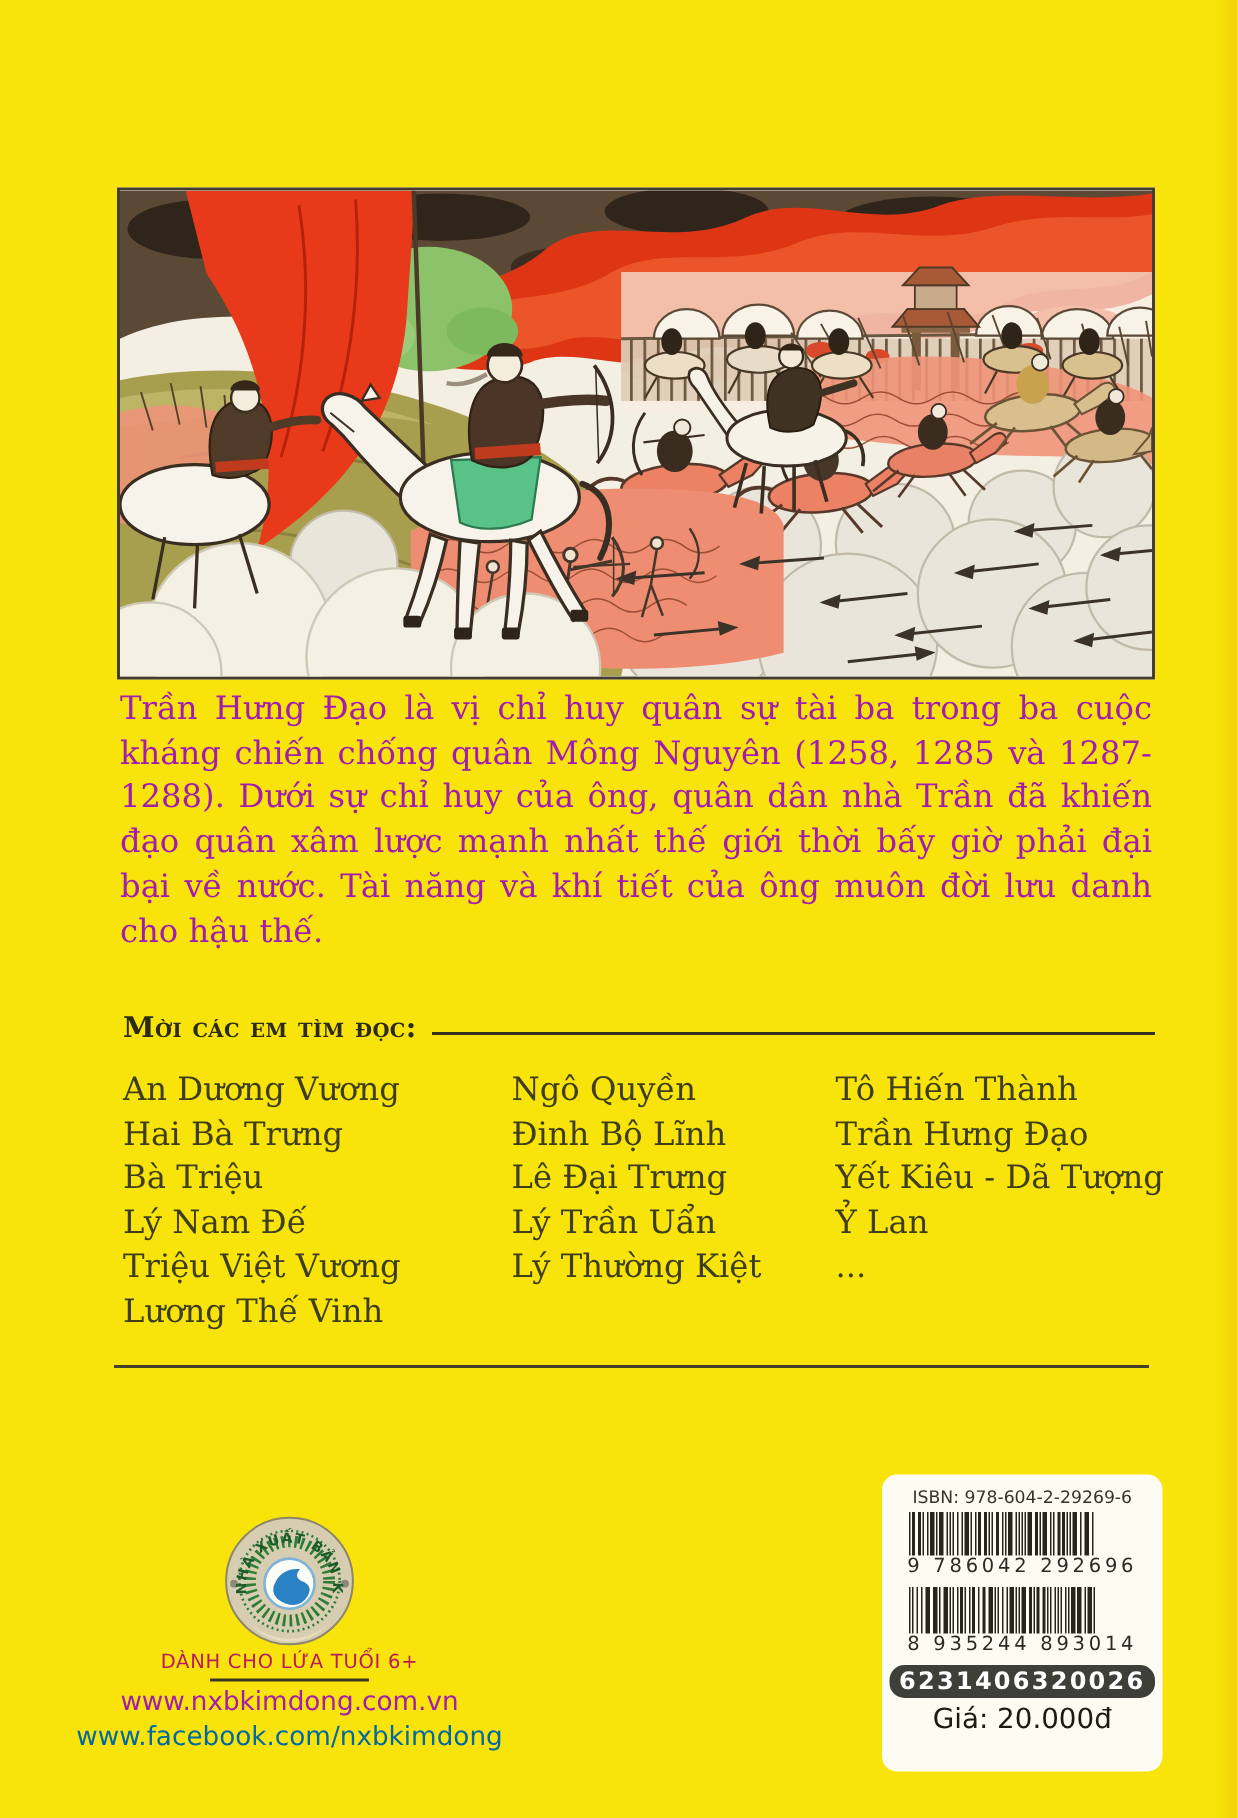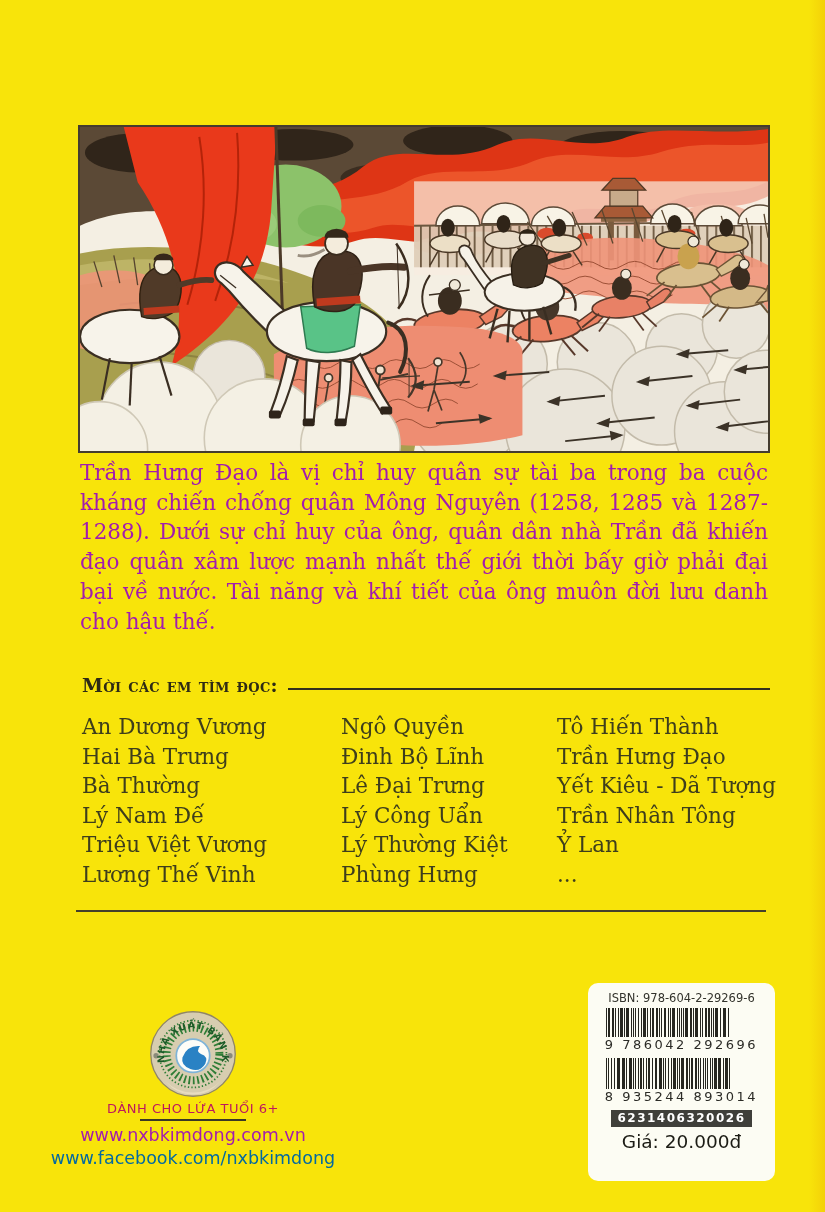--- a/index.html
+++ b/index.html
@@ -44,22 +44,22 @@
   
   .bpanel{position:absolute;left:588px;top:983px;width:187px;height:198px;background:#fcfcf3;
     border-radius:10px;display:flex;flex-direction:column;align-items:center;
     padding:8px 10px 6px;box-sizing:border-box;font-family:"DejaVu Sans",sans-serif;text-align:right;}
   .isbn{font-size:11.5px;color:#33332c;white-space:nowrap;}
   .bars{display:flex;align-items:stretch;width:152px;}
   .bars i{display:block;height:100%;background:#26261f;}
   .bars1{height:29px;margin-top:3px;}
   .bars2{height:31px;margin-top:6px;}
   .bdigits{font-size:13px;letter-spacing:2.5px;color:#2b2b26;margin-top:0;white-space:nowrap;}
-  .codebox{margin-top:6px;background:#3f3f3a;color:#fff;font-weight:bold;font-size:12px;
-    letter-spacing:1.5px;padding:1px 6px 2px;white-space:nowrap;}
+  .codebox{margin-top:6px;background:#3f3f3a;color:#fff;font-weight:bold;font-size:16px;
+    letter-spacing:1.5px;padding:1px 6px 2px;white-space:nowrap;border-radius:10px;}
   .price{margin-top:4px;font-size:18.5px;color:#1c1c15;white-space:nowrap;}
 </style>
 </head>
 <body>
 
 <div id="cover">
 
   <div class="illu">
     <svg viewBox="0 0 692 328" preserveAspectRatio="none">
       <defs>
@@ -402,38 +402,36 @@
 
   <div class="find-row">
     <span class="find-heading">Mời các em tìm đọc:</span>
     <span class="find-line"></span>
   </div>
 
   <div class="book-list">
     <div class="book-col c1">
         <div class="book-item">An Dương Vương</div>
         <div class="book-item">Hai Bà Trưng</div>
-        <div class="book-item">Bà Thường</div>
+        <div class="book-item">Bà Triệu</div>
         <div class="book-item">Lý Nam Đế</div>
         <div class="book-item">Triệu Việt Vương</div>
         <div class="book-item">Lương Thế Vinh</div>
       </div>
     <div class="book-col c2">
         <div class="book-item">Ngô Quyền</div>
         <div class="book-item">Đinh Bộ Lĩnh</div>
         <div class="book-item">Lê Đại Trưng</div>
-        <div class="book-item">Lý Công Uẩn</div>
+        <div class="book-item">Lý Trần Uẩn</div>
         <div class="book-item">Lý Thường Kiệt</div>
-        <div class="book-item">Phùng Hưng</div>
       </div>
     <div class="book-col c3">
         <div class="book-item">Tô Hiến Thành</div>
         <div class="book-item">Trần Hưng Đạo</div>
         <div class="book-item">Yết Kiêu - Dã Tượng</div>
-        <div class="book-item">Trần Nhân Tông</div>
         <div class="book-item">Ỷ Lan</div>
         <div class="book-item">...</div>
       </div>
   </div>
 
   <div class="rule2"></div>
 
   <div class="pub">
     <svg class="logo" viewBox="0 0 100 100">
       <circle cx="50" cy="50" r="48" fill="#d7cdb0" stroke="#8f8568" stroke-width="1.5"></circle>

